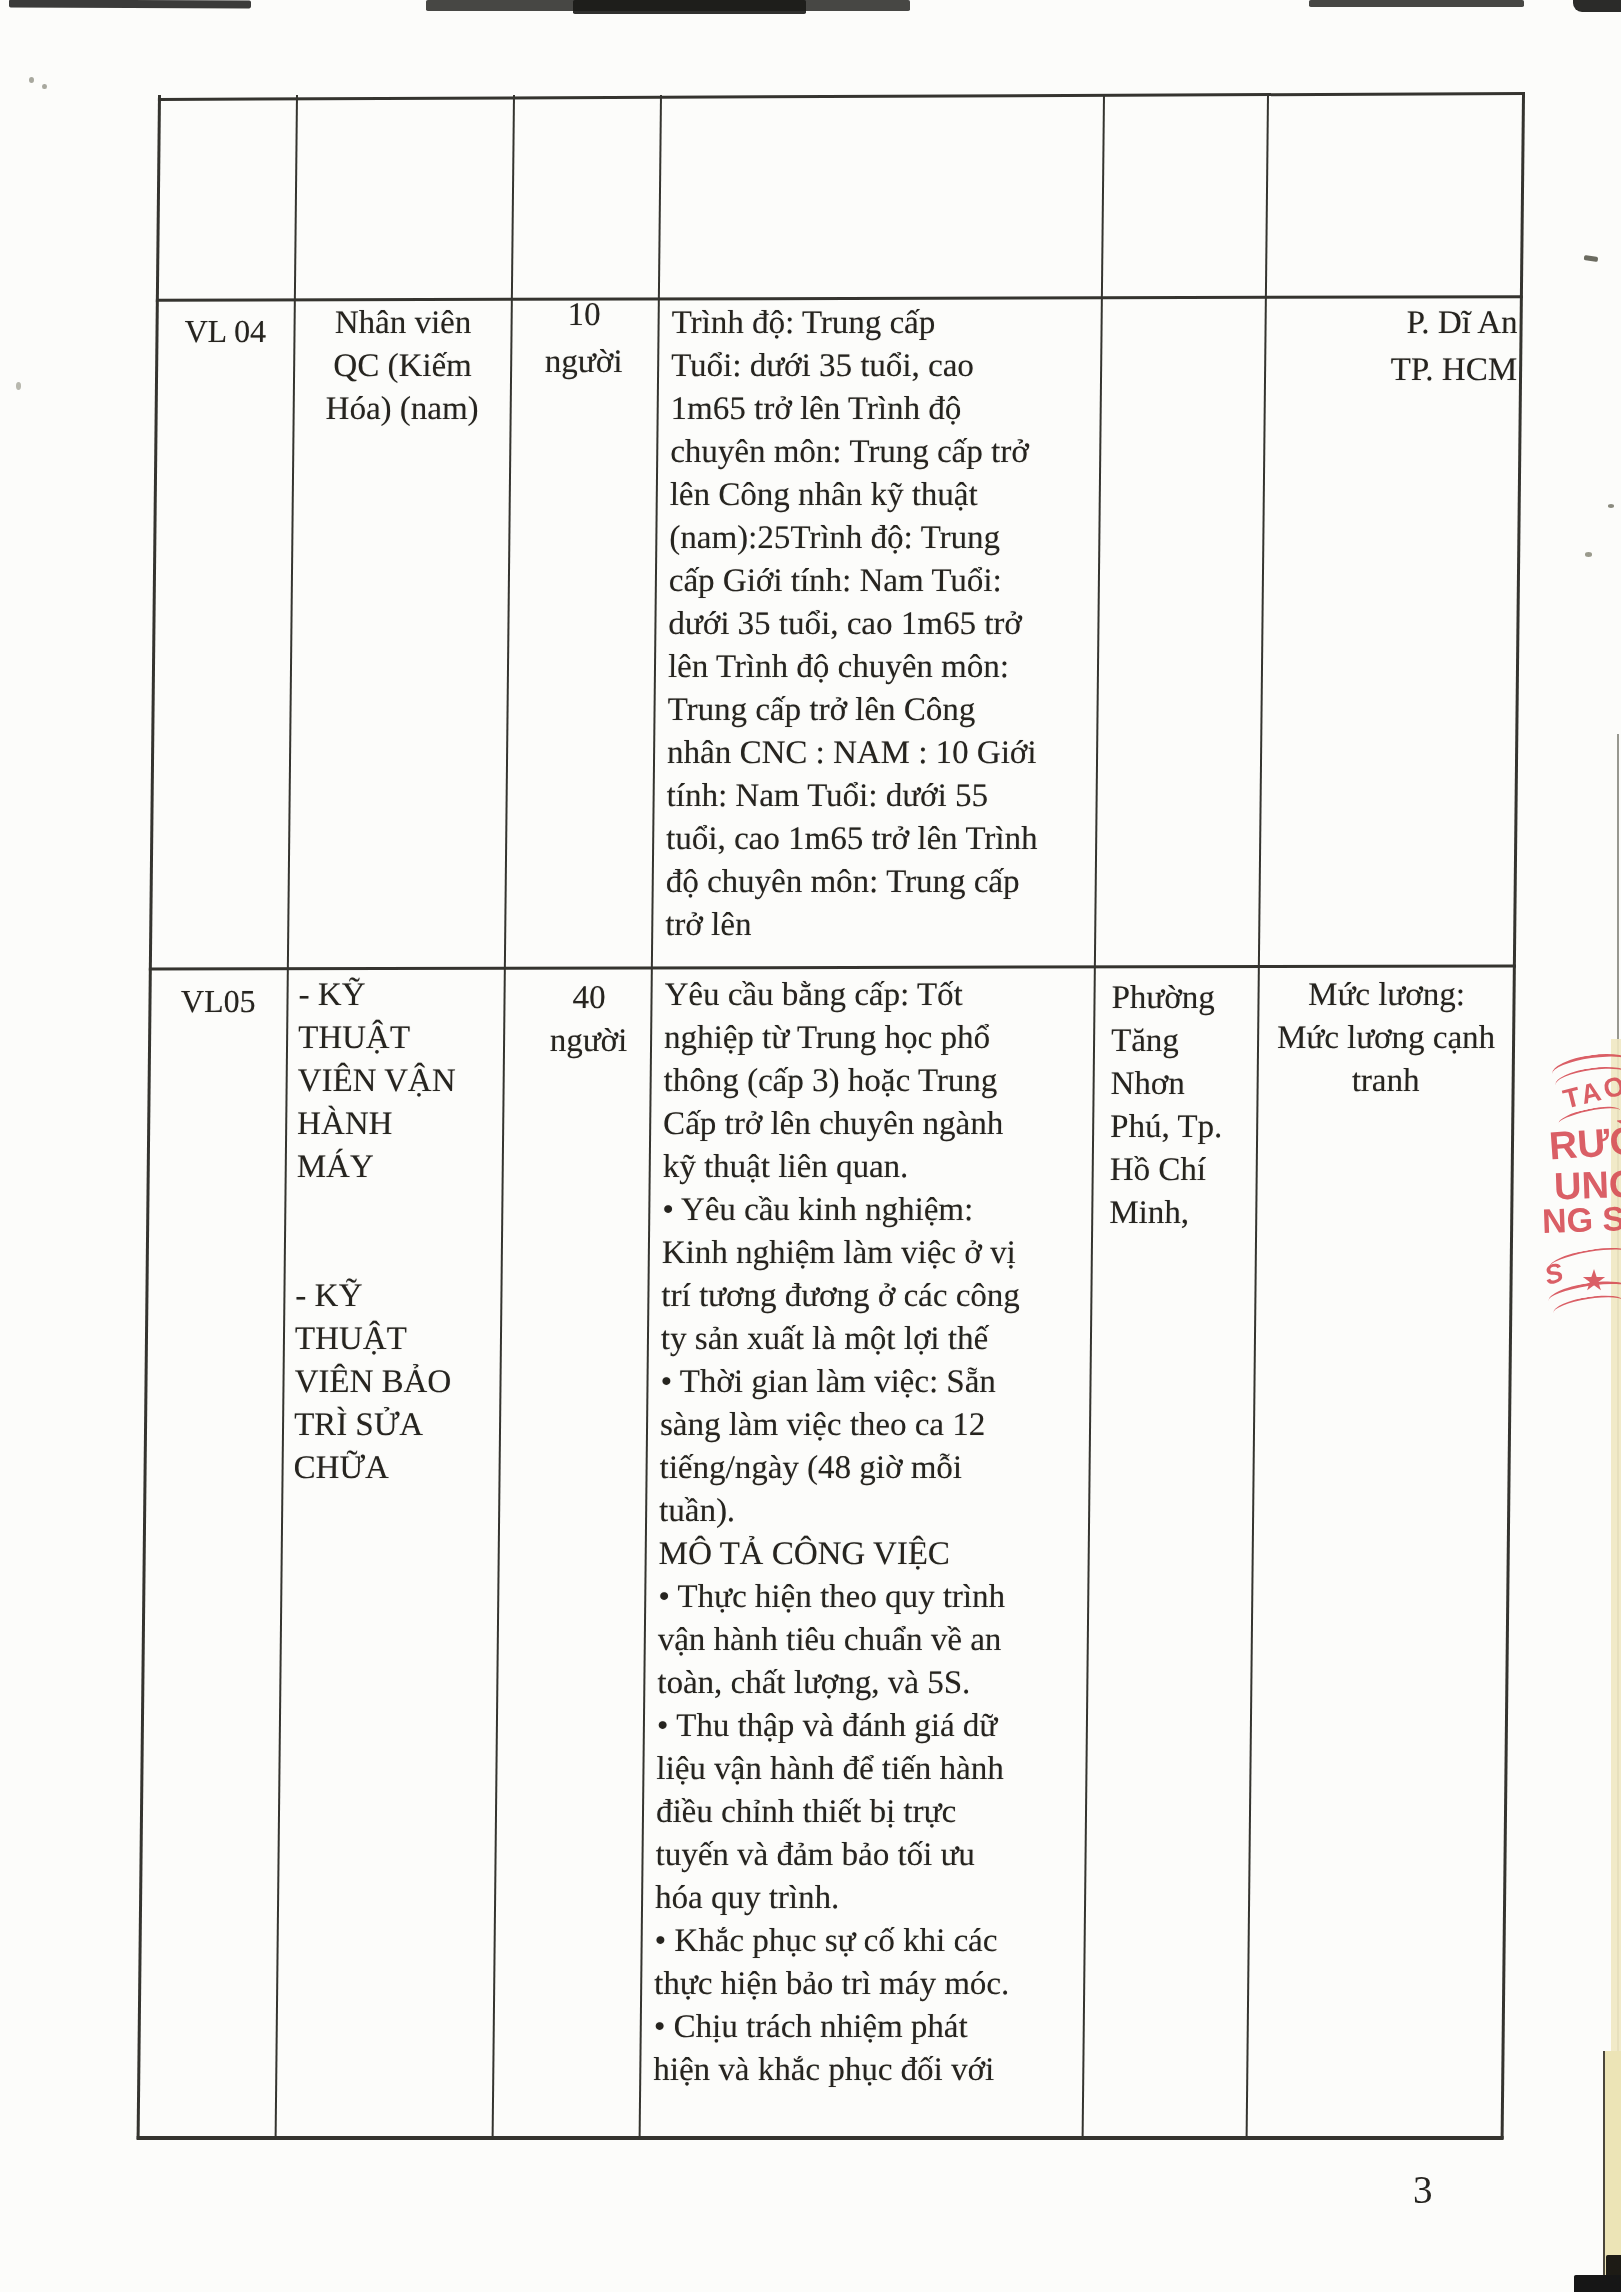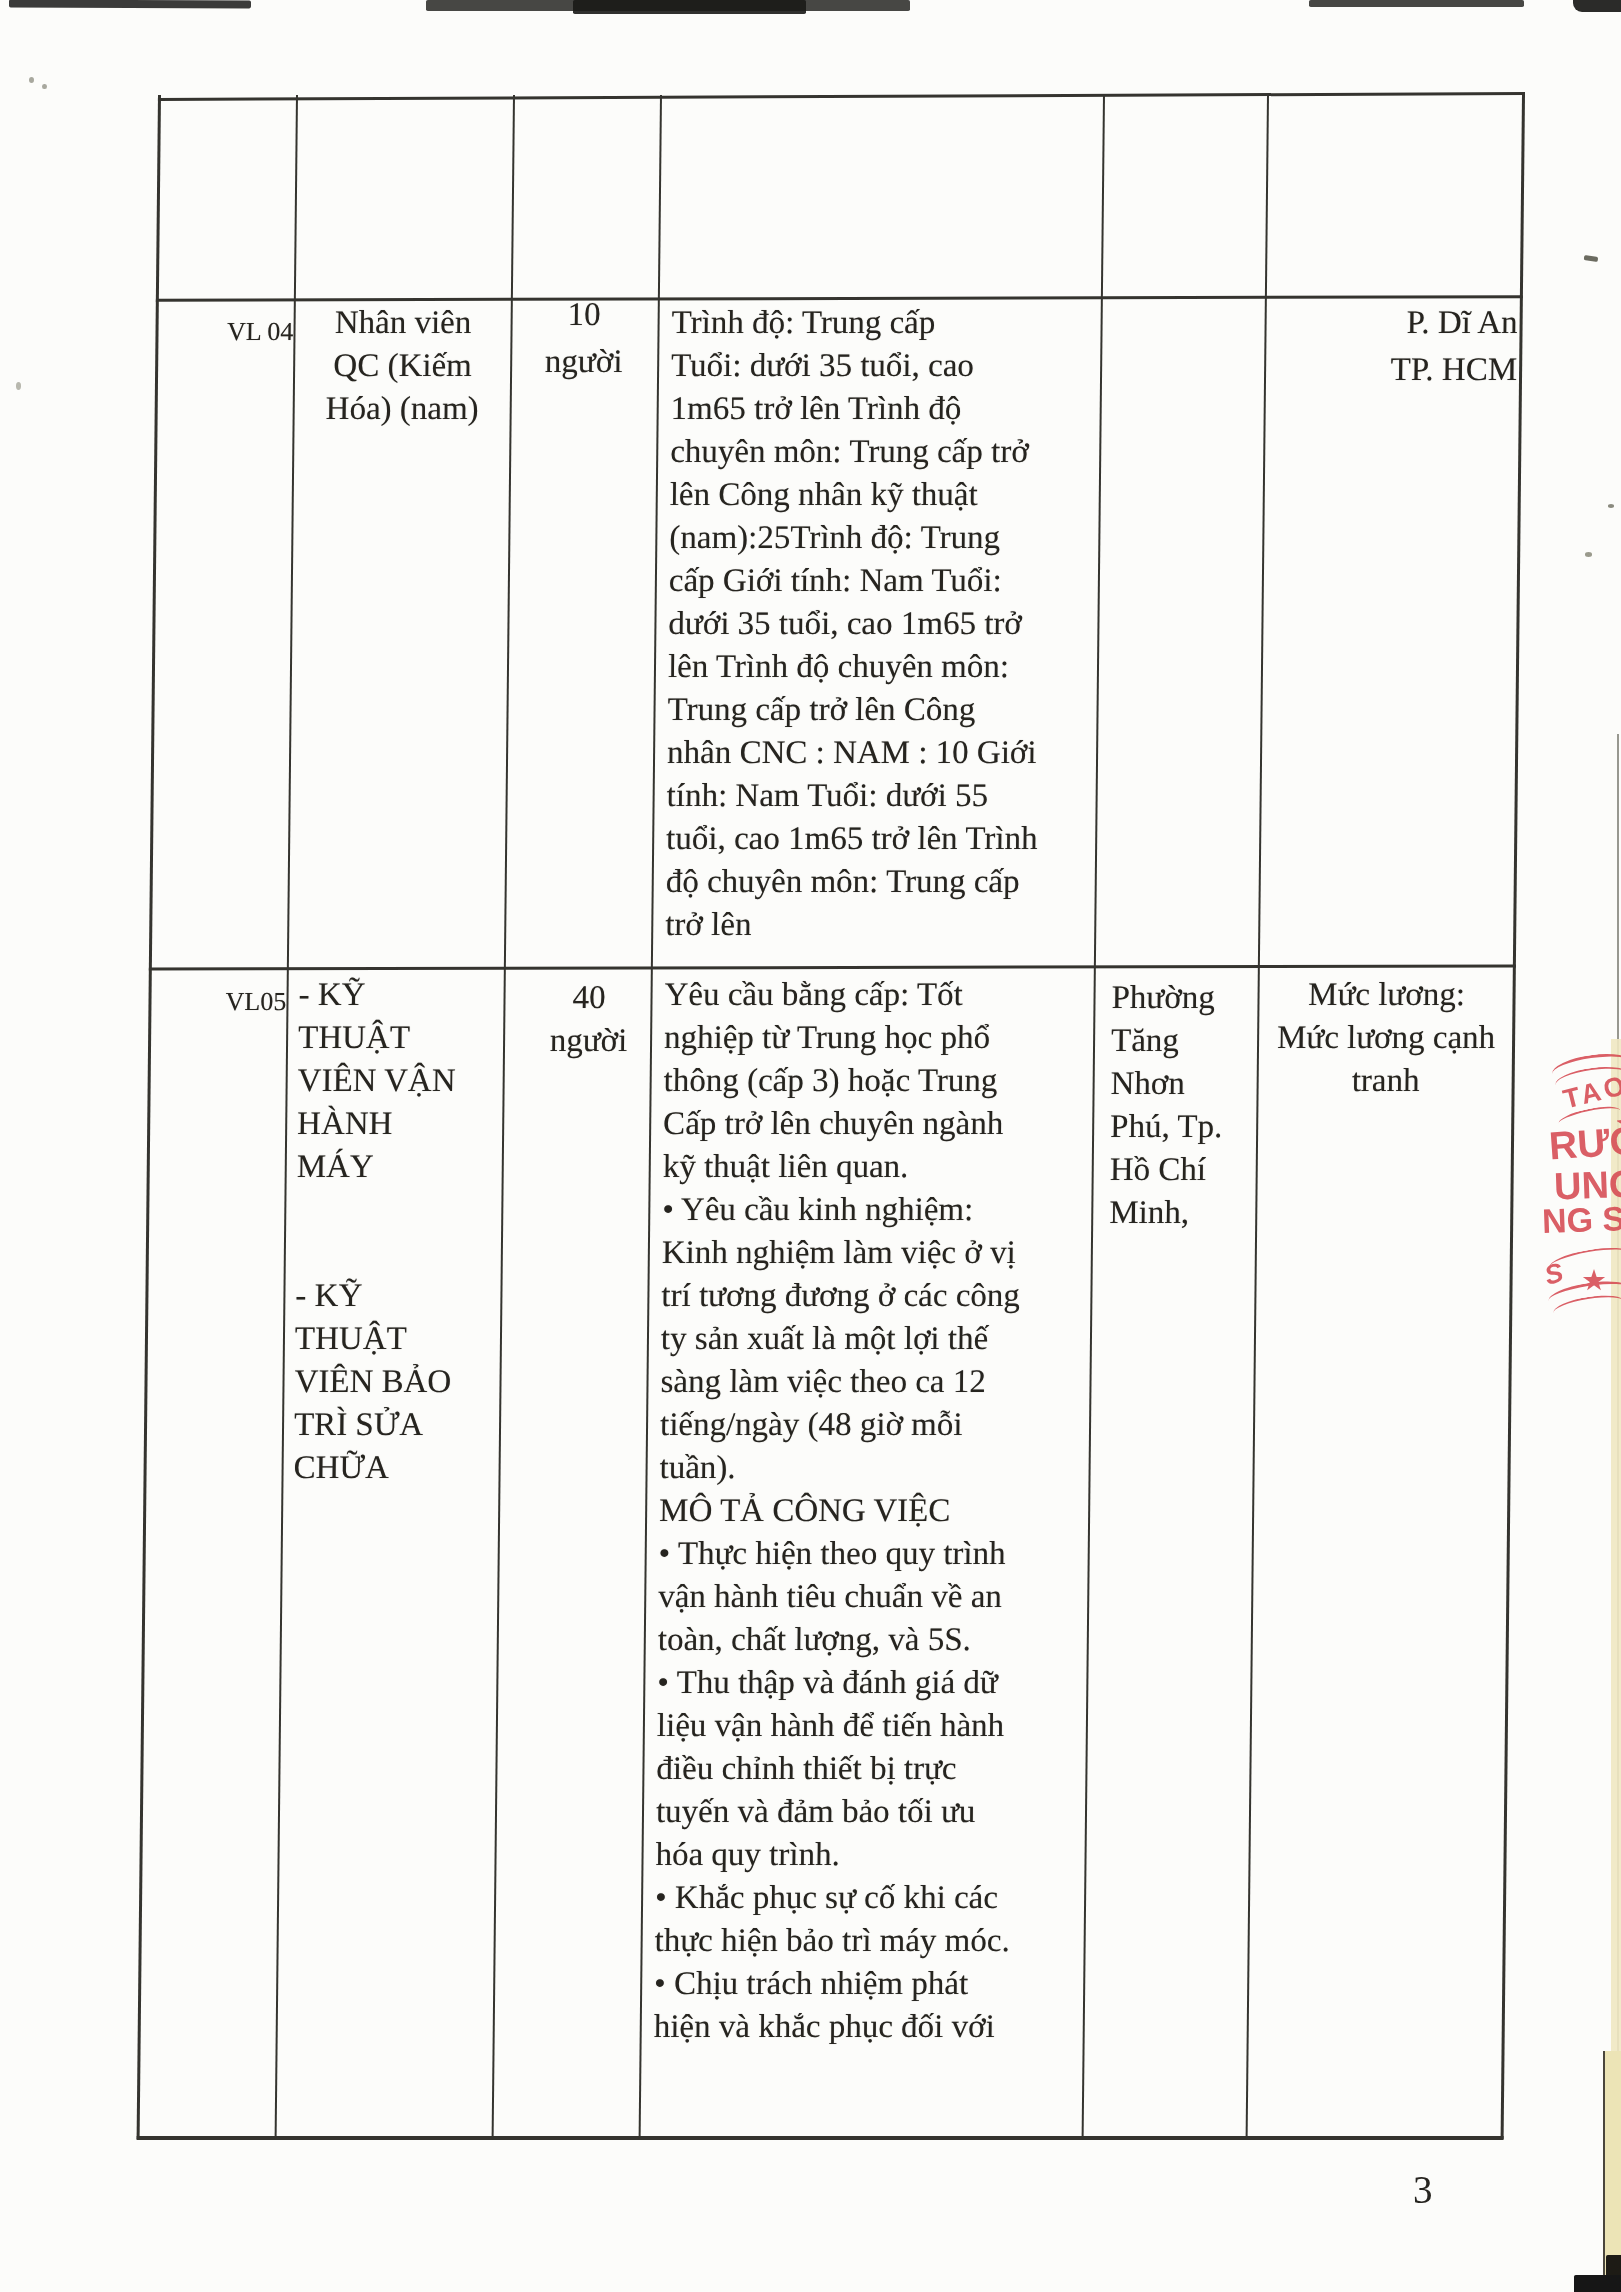--- a/index.html
+++ b/index.html
@@ -16,21 +16,21 @@
     position:absolute;left:158px;top:95px;width:1367px;height:2044px;
     transform:skewX(-0.6deg);transform-origin:0 0;
   }
   .bline{position:absolute;background:#35342f;}
   .h{left:0;width:100%;height:2.7px;}
   .v{top:0;width:1.8px;height:100%;}
   .cell{position:absolute;font-size:33px;line-height:43px;
         text-shadow:0 0 0.9px rgba(40,38,32,.4);}
   .cell .tl{white-space:nowrap;min-height:43px;}
   .ctr{text-align:center;}
-  .code{font-size:26px;text-align:right;}
+  .code{font-size:32px;}
   
   .smudge{position:absolute;background:#191917;border-radius:1.8px;}
   .speck{position:absolute;background:#a8a89e;border-radius:50%;}
   
   #stamp{position:absolute;left:1540px;top:1039px;width:107px;height:278px;
          color:#d64a52;font-family:"Liberation Sans","DejaVu Sans",sans-serif;
          font-weight:bold;opacity:.88;}
   #stamp .arc{position:absolute;border-top:3.6px solid #d64a52;border-radius:50%;}
   #stamp .stxt{position:absolute;white-space:nowrap;}
   #pageno{position:absolute;left:1413px;top:2167px;font-size:39px;}
@@ -131,20 +131,21 @@
       <div class="cell" style="left:516px;top:878px;width:422px;">
           <div class="tl">Yêu cầu bằng cấp: Tốt</div>
           <div class="tl">nghiệp từ Trung học phổ</div>
           <div class="tl">thông (cấp 3) hoặc Trung</div>
           <div class="tl">Cấp trở lên chuyên ngành</div>
           <div class="tl">kỹ thuật liên quan.</div>
           <div class="tl">• Yêu cầu kinh nghiệm:</div>
           <div class="tl">Kinh nghiệm làm việc ở vị</div>
           <div class="tl">trí tương đương ở các công</div>
           <div class="tl">ty sản xuất là một lợi thế</div>
+          <div class="tl">• Thời gian làm việc: Sẵn</div>
           <div class="tl">sàng làm việc theo ca 12</div>
           <div class="tl">tiếng/ngày (48 giờ mỗi</div>
           <div class="tl">tuần).</div>
           <div class="tl">MÔ TẢ CÔNG VIỆC</div>
           <div class="tl">• Thực hiện theo quy trình</div>
           <div class="tl">vận hành tiêu chuẩn về an</div>
           <div class="tl">toàn, chất lượng, và 5S.</div>
           <div class="tl">• Thu thập và đánh giá dữ</div>
           <div class="tl">liệu vận hành để tiến hành</div>
           <div class="tl">điều chỉnh thiết bị trực</div>

